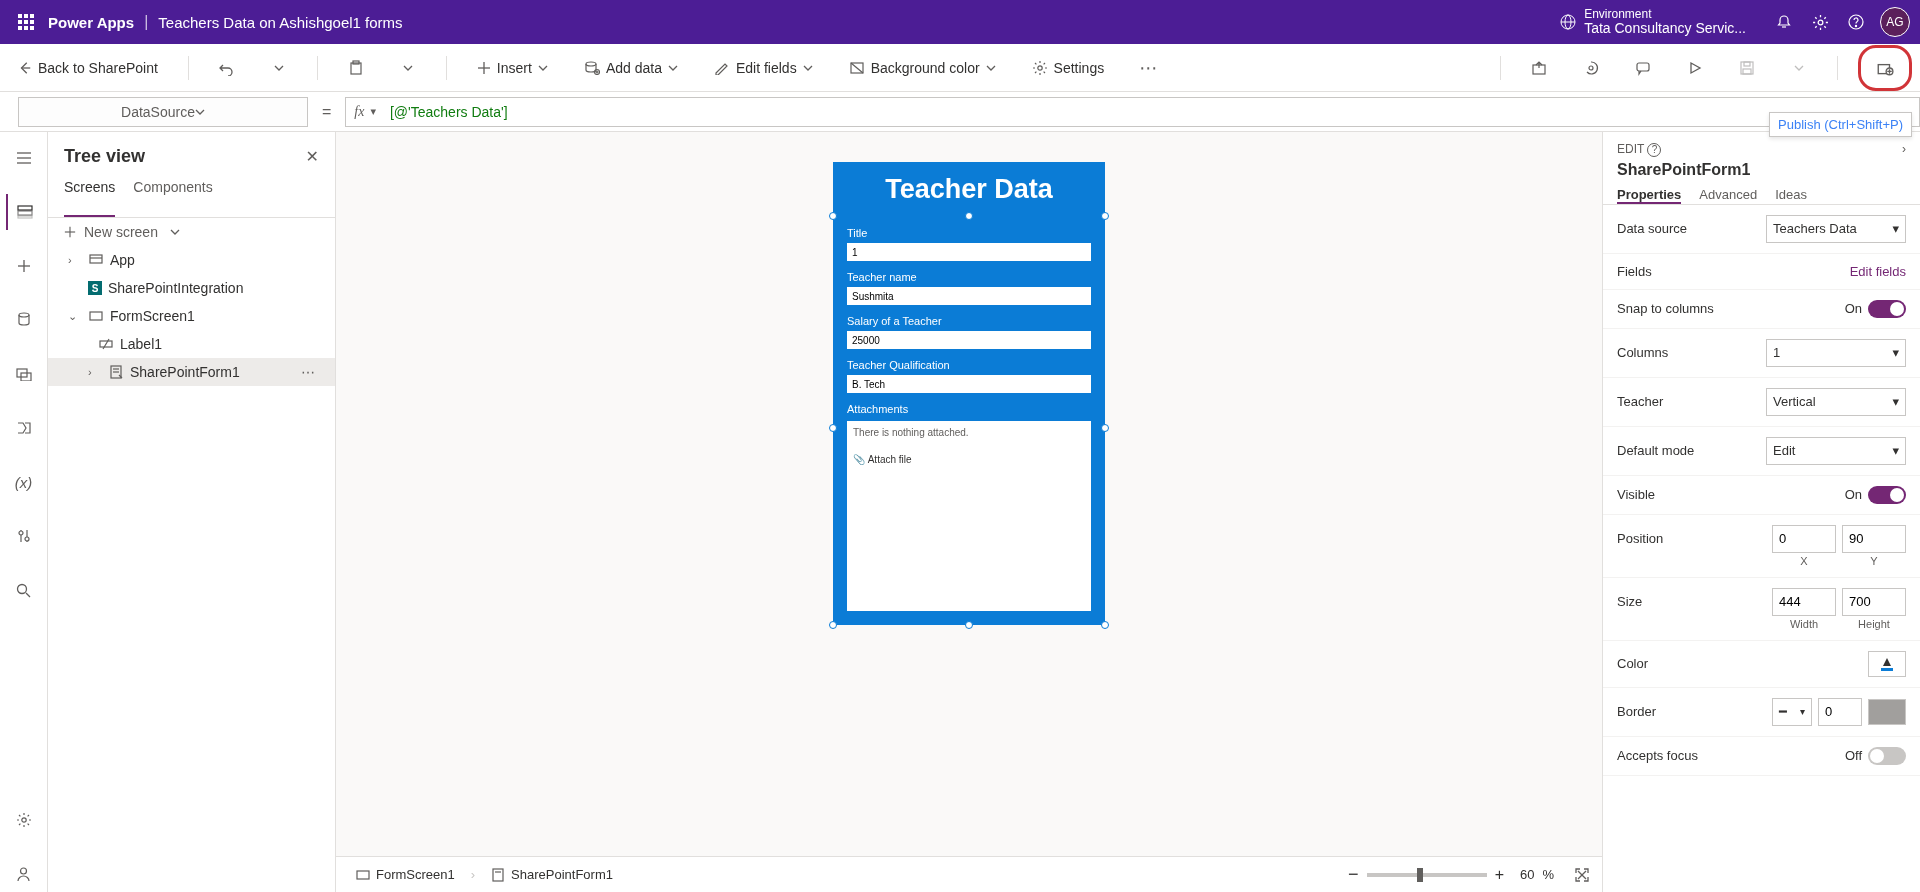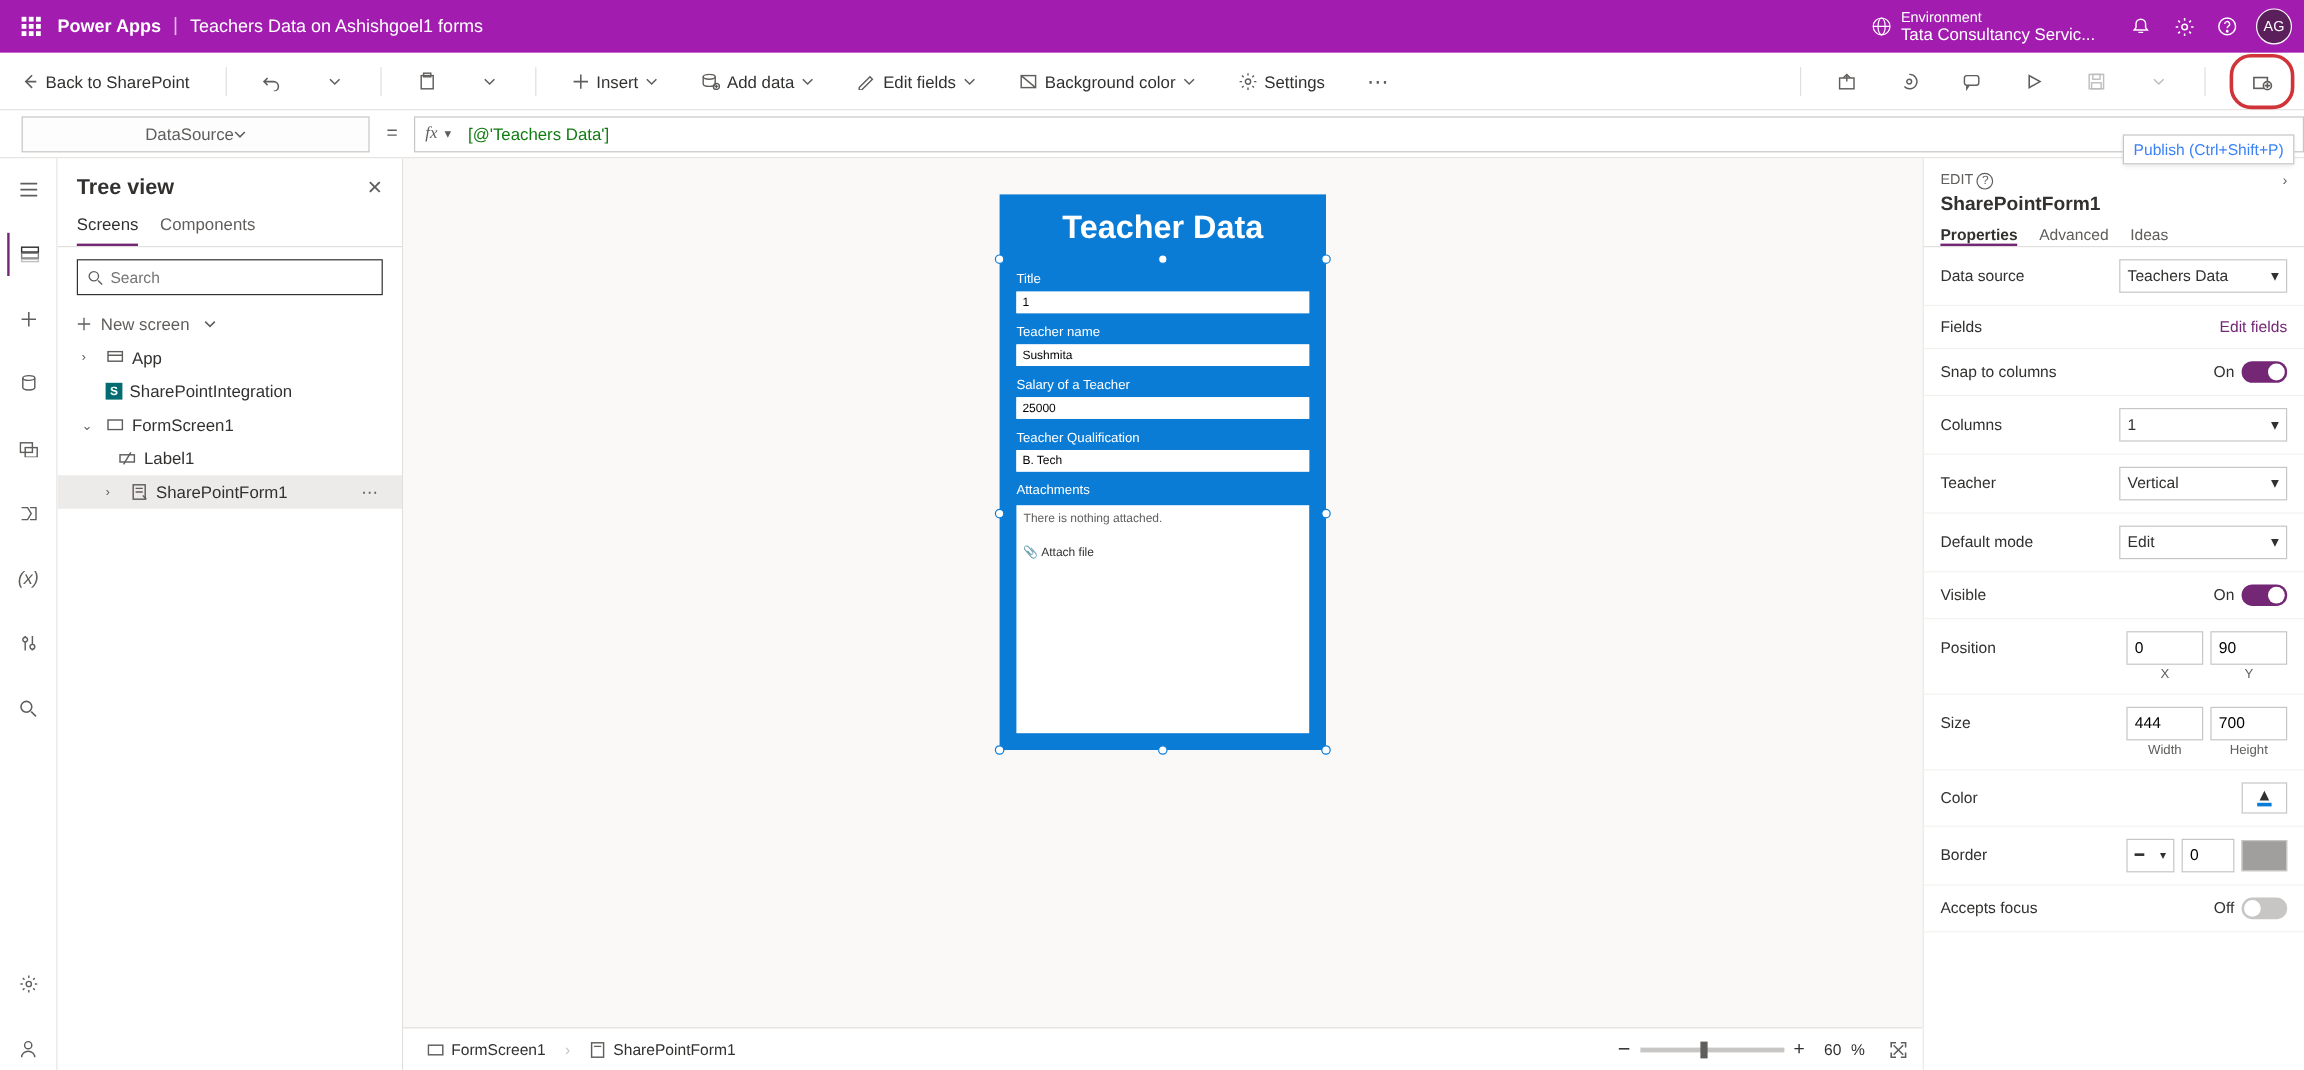--- a/index.html
+++ b/index.html
@@ -1,19 +1,19 @@
 <!DOCTYPE html>
 <html><head>
 <meta charset="utf-8">
 <style>
 * { box-sizing: border-box; margin: 0; padding: 0; font-family: "Segoe UI", sans-serif; }
 body { background: #faf9f8; width: 1920px; height: 892px; overflow: hidden; position: relative; }
 
 
-.top-header { background: #a21caf; height: 44px; display: flex; align-items: center; color: #fff; padding: 0 10px; }
+.top-header { background: #4c1d95; height: 44px; display: flex; align-items: center; color: #fff; padding: 0 10px; }
 .waffle { display: grid; grid-template-columns: repeat(3, 4px); grid-template-rows: repeat(3, 4px); gap: 2px; margin-right: 14px; margin-left: 8px; }
 .waffle span { background: #fff; width: 4px; height: 4px; }
 .app-title { font-size: 15px; font-weight: 600; }
 .app-sep { margin: 0 10px; opacity: .7; }
 .app-sub { font-size: 15px; }
 .header-spacer { flex: 1; }
 .env-block { display: flex; align-items: center; gap: 8px; margin-right: 20px; }
 .env-text { display: flex; flex-direction: column; line-height: 1.1; font-size: 12px; }
 .env-text .env-name { font-size: 14px; }
 .hdr-icon { width: 36px; height: 36px; display: flex; align-items: center; justify-content: center; cursor: pointer; font-size: 16px; }
@@ -44,21 +44,21 @@
 .left-rail { width: 48px; background: #fff; border-right: 1px solid #e1dfdd; display: flex; flex-direction: column; align-items: center; padding-top: 8px; gap: 18px; }
 .rail-btn { width: 36px; height: 36px; display: flex; align-items: center; justify-content: center; cursor: pointer; color: #605e5c; font-size: 18px; }
 .rail-btn.active { border-left: 2px solid #742774; color: #323130; }
 .rail-spacer { flex: 1; }
 
 
 .tree-panel { width: 288px; background: #fff; border-right: 1px solid #e1dfdd; display: flex; flex-direction: column; }
 .tree-header { display: flex; align-items: center; justify-content: space-between; padding: 14px 16px 6px; }
 .tree-header h2 { font-size: 18px; font-weight: 600; color: #323130; }
 .tree-tabs { display: flex; gap: 18px; padding: 6px 16px 0; border-bottom: 1px solid #e1dfdd; }
-.tree-tab { padding-bottom: 8px; font-size: 14px; color: #605e5c; cursor: pointer; }
+.tree-tab { padding-bottom: 20px; font-size: 14px; color: #605e5c; cursor: pointer; }
 .tree-tab.active { color: #323130; border-bottom: 2px solid #742774; }
 .tree-search { margin: 10px 16px; height: 30px; border: 1px solid #323130; display: flex; align-items: center; padding: 0 8px; gap: 6px; }
 .tree-search input { border: none; outline: none; flex: 1; font-size: 13px; }
 .new-screen { display: flex; align-items: center; gap: 8px; padding: 6px 16px; color: #605e5c; font-size: 14px; cursor: pointer; }
 .tree-list { flex: 1; overflow: auto; }
 .tree-item { display: flex; align-items: center; gap: 6px; padding: 6px 8px; font-size: 14px; color: #323130; cursor: pointer; }
 .tree-item.selected { background: #edebe9; }
 .tree-item .chev { width: 14px; font-size: 11px; color: #605e5c; }
 .tree-item .ticon { width: 16px; height: 16px; display: inline-flex; align-items: center; justify-content: center; font-size: 13px; }
 .indent-1 { padding-left: 20px; }
@@ -382,27 +382,20 @@
   </div>
 
   <div class="tree-panel">
     <div class="tree-header">
       <h2>Tree view</h2>
       <span style="cursor:pointer;color:#605e5c;font-size:16px;">✕</span>
     </div>
     <div class="tree-tabs">
       <div class="tree-tab active">Screens</div>
       <div class="tree-tab">Components</div>
-    </div>
-    <div class="tree-search">
-      <svg width="13" height="13" viewBox="0 0 15 15" fill="none" stroke="#605e5c" stroke-width="1.3">
-          <circle cx="6" cy="6" r="4.5"></circle>
-          <line x1="10" y1="10" x2="14" y2="14"></line>
-        </svg>
-      <input placeholder="Search" style="">
     </div>
     <div class="new-screen">
       <svg width="12" height="12" viewBox="0 0 14 14" stroke="#605e5c" stroke-width="1.3">
           <line x1="7" y1="1" x2="7" y2="13"></line>
           <line x1="1" y1="7" x2="13" y2="7"></line>
         </svg>
       <span>New screen</span>
       <svg width="10" height="10" viewBox="0 0 10 10" style="margin-left:4px;">
           <path d="M1 3 L5 7 L9 3" fill="none" stroke="#605e5c" stroke-width="1.3"></path>
         </svg>

